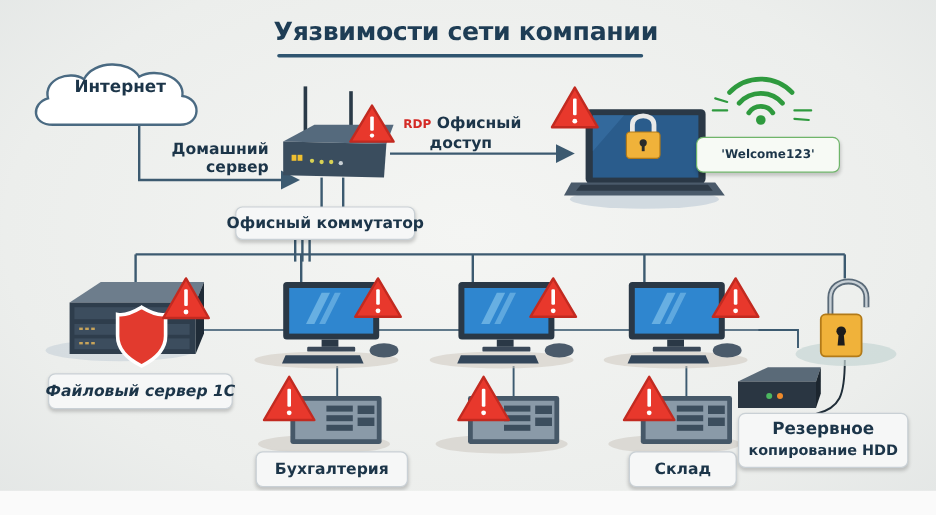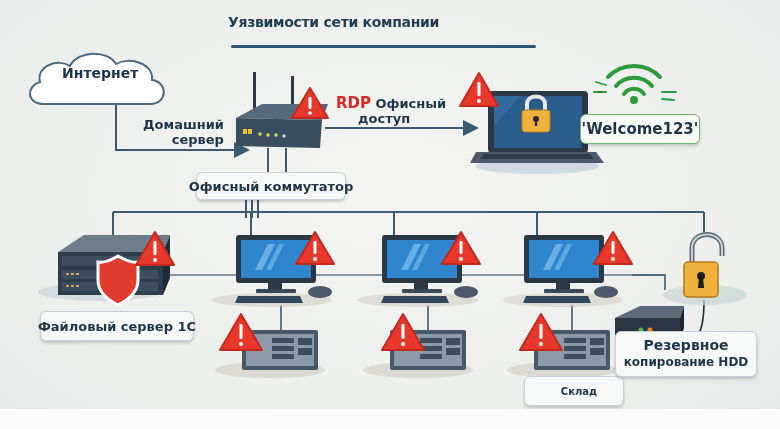--- a/index.html
+++ b/index.html
@@ -1,19 +1,19 @@
 <!DOCTYPE html>
 <html><head>
 <meta charset="utf-8">
 <style>
   html,body{margin:0;padding:0;}
   body{width:780px;height:429px;overflow:hidden;background:#ffffff;font-family:"DejaVu Sans",sans-serif;}
   #stage{position:relative;width:780px;height:429px;background:radial-gradient(ellipse at 50% 45%,#f4f5f3 0%,#eceeec 70%,#e3e6e5 100%);}
   #stage::after{content:"";position:absolute;left:0;right:0;bottom:0;height:20px;background:#fafafa;}
-  .title{position:absolute;left:228px;top:14px;font-family:"DejaVu Sans",sans-serif;font-weight:bold;font-size:14px;color:#1e3d55;letter-spacing:-0.3px;white-space:nowrap;}
+  .title{position:absolute;left:228px;top:14px;font-family:"DejaVu Sans",sans-serif;font-weight:bold;font-size:21px;color:#1e3d55;letter-spacing:-0.3px;white-space:nowrap;}
   .title-underline{position:absolute;left:231px;top:45px;width:305px;height:3px;background:#2f5570;border-radius:2px;}
   .lbl{position:absolute;font-family:"DejaVu Sans",sans-serif;font-weight:bold;color:#1c3549;white-space:nowrap;}
   .box{position:absolute;background:#f6f7f7;border:1.5px solid #c9d0d5;border-radius:6px;box-shadow:0 2px 3px rgba(0,0,0,0.18);font-family:"DejaVu Sans",sans-serif;font-weight:bold;color:#1c3549;display:flex;align-items:center;justify-content:center;white-space:nowrap;}
   svg{position:absolute;left:0;top:0;overflow:visible;}
 </style>
 </head>
 <body>
 
 <div id="stage">
 
@@ -72,21 +72,21 @@
     <circle cx="284" cy="136" r="1.8" fill="#c8d0d5"></circle>
   </svg>
 
   <svg width="780" height="429">
     <path d="M310,88 L328,118 L292,118 Z" fill="#e8382c" stroke="#c22a20" stroke-width="2" stroke-linejoin="round"></path>
     <rect x="308.5" y="97" width="3" height="12" rx="1" fill="#fff"></rect>
     <circle cx="310" cy="113" r="1.8" fill="#fff"></circle>
   </svg>
 
   <div class="lbl" style="left:336px;top:96px;font-size:13px;line-height:15px;">
-    <span style="color:#d42a25;font-size:15px;margin-top:38px;">RDP</span>
+    <span style="color:#d42a25;font-size:10px;margin-top:38px;">RDP</span>
     <span>Офисный</span>
     <div style="padding-left:22px;">доступ</div>
   </div>
 
   <div class="box" style="left:196px;top:172px;width:148px;height:26px;font-size:13px;">Офисный коммутатор</div>
 
   <svg width="780" height="429">
     <ellipse cx="537" cy="166" rx="62" ry="8" fill="#bcc9d6" opacity="0.6"></ellipse>
     <rect x="488" y="91" width="100" height="62" rx="4" fill="#2a3846"></rect>
     <rect x="494" y="96" width="88" height="52" fill="#2a5c8c"></rect>
@@ -113,21 +113,21 @@
       <path d="M624,94 A12,12 0 0,1 644,94"></path>
     </g>
     <circle cx="634" cy="100" r="4" fill="#2e9a3e"></circle>
     <g stroke="#2e9a3e" stroke-width="1.8" stroke-linecap="round">
       <path d="M596,82 L606,85"></path>
         <path d="M594,92 L606,92"></path>
       <path d="M662,92 L676,92"></path>
         <path d="M662,99 L674,100"></path>
     </g>
   </svg>
-  <div class="box" style="left:580px;top:114px;width:118px;height:28px;font-size:15px;border-color:#6fb56a;background:#f7faf5;">'Welcome123'</div>
+  <div class="box" style="left:580px;top:114px;width:118px;height:28px;font-size:10px;border-color:#6fb56a;background:#f7faf5;">'Welcome123'</div>
 
   <svg width="780" height="429">
     <ellipse cx="100" cy="292" rx="62" ry="9" fill="#c6d0d9" opacity="0.6"></ellipse>
     <path d="M58,252 L84,235 L170,235 L163,252 Z" fill="#6d7d8c"></path>
     <path d="M58,252 L163,252 L163,295 L58,295 Z" fill="#2e3d4c"></path>
     <path d="M163,252 L170,235 L170,278 L163,295 Z" fill="#1f2b37"></path>
     <rect x="62" y="256" width="96" height="10" fill="#3c4d5e"></rect>
     <rect x="62" y="270" width="96" height="9" fill="#3c4d5e"></rect>
     <rect x="62" y="282" width="96" height="9" fill="#3c4d5e"></rect>
     <g fill="#c8a45a">
@@ -140,21 +140,21 @@
       </g>
   </svg>
   <svg width="780" height="429">
     <path d="M118,256 C108,262 103,263 98,262 L98,280 C98,292 108,300 118,305 C128,300 138,292 138,280 L138,262 C133,263 128,262 118,256 Z" fill="#e23a2e" stroke="#ffffff" stroke-width="3"></path>
   </svg>
   <svg width="780" height="429">
     <path d="M155,232 L174,265 L136,265 Z" fill="#e8382c" stroke="#c22a20" stroke-width="2" stroke-linejoin="round"></path>
     <rect x="153.5" y="241" width="3" height="14" rx="1" fill="#fff"></rect>
     <circle cx="155" cy="260" r="2" fill="#fff"></circle>
   </svg>
-  <div class="box" style="left:40px;top:311px;width:152px;height:28px;font-size:13px;">Файловый сервер 1С</div>
+  <div class="box" style="left:40px;top:311px;width:152px;height:28px;font-size:13px;font-style:italic;">Файловый сервер 1С</div>
 
   <svg width="780" height="429">
     <ellipse cx="272" cy="300" rx="60" ry="7" fill="#cfc8bf" opacity="0.55"></ellipse>
     <rect x="236" y="235" width="80" height="48" rx="3" fill="#2a3846"></rect>
     <rect x="241" y="240" width="70" height="38" fill="#2f86cf"></rect>
     <path d="M255,270 L268,244 L275,244 L262,270 Z" fill="#7fc0ea" opacity="0.7"></path>
     <path d="M266,270 L279,244 L284,244 L271,270 Z" fill="#7fc0ea" opacity="0.6"></path>
     <rect x="268" y="283" width="14" height="6" fill="#2a3846"></rect>
     <rect x="256" y="289" width="40" height="4" rx="1" fill="#3a4858"></rect>
     <path d="M238,296 L300,296 L303,303 L235,303 Z" fill="#33465a"></path>
@@ -210,20 +210,21 @@
         <rect x="272" y="354" width="22" height="5"></rect>
         <rect x="298" y="338" width="14" height="7"></rect>
         <rect x="298" y="348" width="14" height="7"></rect>
       </g>
   </svg>
   <svg width="780" height="429">
     <path d="M241,314 L262,350 L220,350 Z" fill="#e8382c" stroke="#c22a20" stroke-width="2" stroke-linejoin="round"></path>
     <rect x="239.5" y="324" width="3" height="15" rx="1" fill="#fff"></rect>
     <circle cx="241" cy="344" r="2" fill="#fff"></circle>
   </svg>
+  <div class="box" style="left:213px;top:376px;width:125px;height:28px;font-size:13px;">Бухгалтерия</div>
 
   <svg width="780" height="429">
     <ellipse cx="418" cy="370" rx="55" ry="8" fill="#cfcac3" opacity="0.6"></ellipse>
     <rect x="390" y="330" width="76" height="40" rx="2" fill="#465868"></rect>
     <rect x="394" y="334" width="68" height="32" fill="#8a9aa8"></rect>
     <g fill="#3c4e5e">
         <rect x="420" y="338" width="22" height="5"></rect>
         <rect x="420" y="346" width="22" height="5"></rect>
         <rect x="420" y="354" width="22" height="5"></rect>
         <rect x="446" y="338" width="14" height="7"></rect>
@@ -246,36 +247,36 @@
         <rect x="564" y="354" width="22" height="5"></rect>
         <rect x="590" y="338" width="14" height="7"></rect>
         <rect x="590" y="348" width="14" height="7"></rect>
       </g>
   </svg>
   <svg width="780" height="429">
     <path d="M541,314 L562,350 L520,350 Z" fill="#e8382c" stroke="#c22a20" stroke-width="2" stroke-linejoin="round"></path>
     <rect x="539.5" y="324" width="3" height="15" rx="1" fill="#fff"></rect>
     <circle cx="541" cy="344" r="2" fill="#fff"></circle>
   </svg>
-  <div class="box" style="left:524px;top:376px;width:88px;height:28px;font-size:10px;padding-left:10px;">Склад</div>
+  <div class="box" style="left:524px;top:376px;width:88px;height:28px;font-size:13px;">Склад</div>
 
   <svg width="780" height="429">
     <ellipse cx="705" cy="295" rx="42" ry="10" fill="#c6d6d4" opacity="0.7"></ellipse>
     <path d="M692,263 L692,248 C692,230 722,230 722,248 L722,256" fill="none" stroke="#5a6a78" stroke-width="5"></path>
     <path d="M692,263 L692,248 C692,230 722,230 722,248 L722,256" fill="none" stroke="#c8d0d6" stroke-width="2"></path>
     <rect x="684" y="262" width="34" height="35" rx="4" fill="#f0b23a" stroke="#b27a18" stroke-width="1.5"></rect>
     <circle cx="701" cy="276" r="4" fill="#1c1c1c"></circle>
     <path d="M699,277 L703,277 L704,288 L698,288 Z" fill="#1c1c1c"></path>
   </svg>
 
   <svg width="780" height="429">
     <path d="M615,318 L640,306 L684,306 L680,318 Z" fill="#5a6a78"></path>
     <path d="M615,318 L680,318 L680,340 L615,340 Z" fill="#2a3642"></path>
     <path d="M680,318 L684,306 L684,328 L680,340 Z" fill="#1c262f"></path>
     <circle cx="641" cy="330" r="2.5" fill="#4cb860"></circle>
     <circle cx="650" cy="330" r="2.5" fill="#f08a2a"></circle>
   </svg>
-  <div class="box" style="left:615px;top:331px;width:140px;height:44px;font-size:12px;flex-direction:column;line-height:17px;">
+  <div class="box" style="left:615px;top:344px;width:140px;height:44px;font-size:12px;flex-direction:column;line-height:17px;">
     <div style="font-size:14px;">Резервное</div>
     <div>копирование HDD</div>
   </div>
 
 </div>
 
 </body></html>

